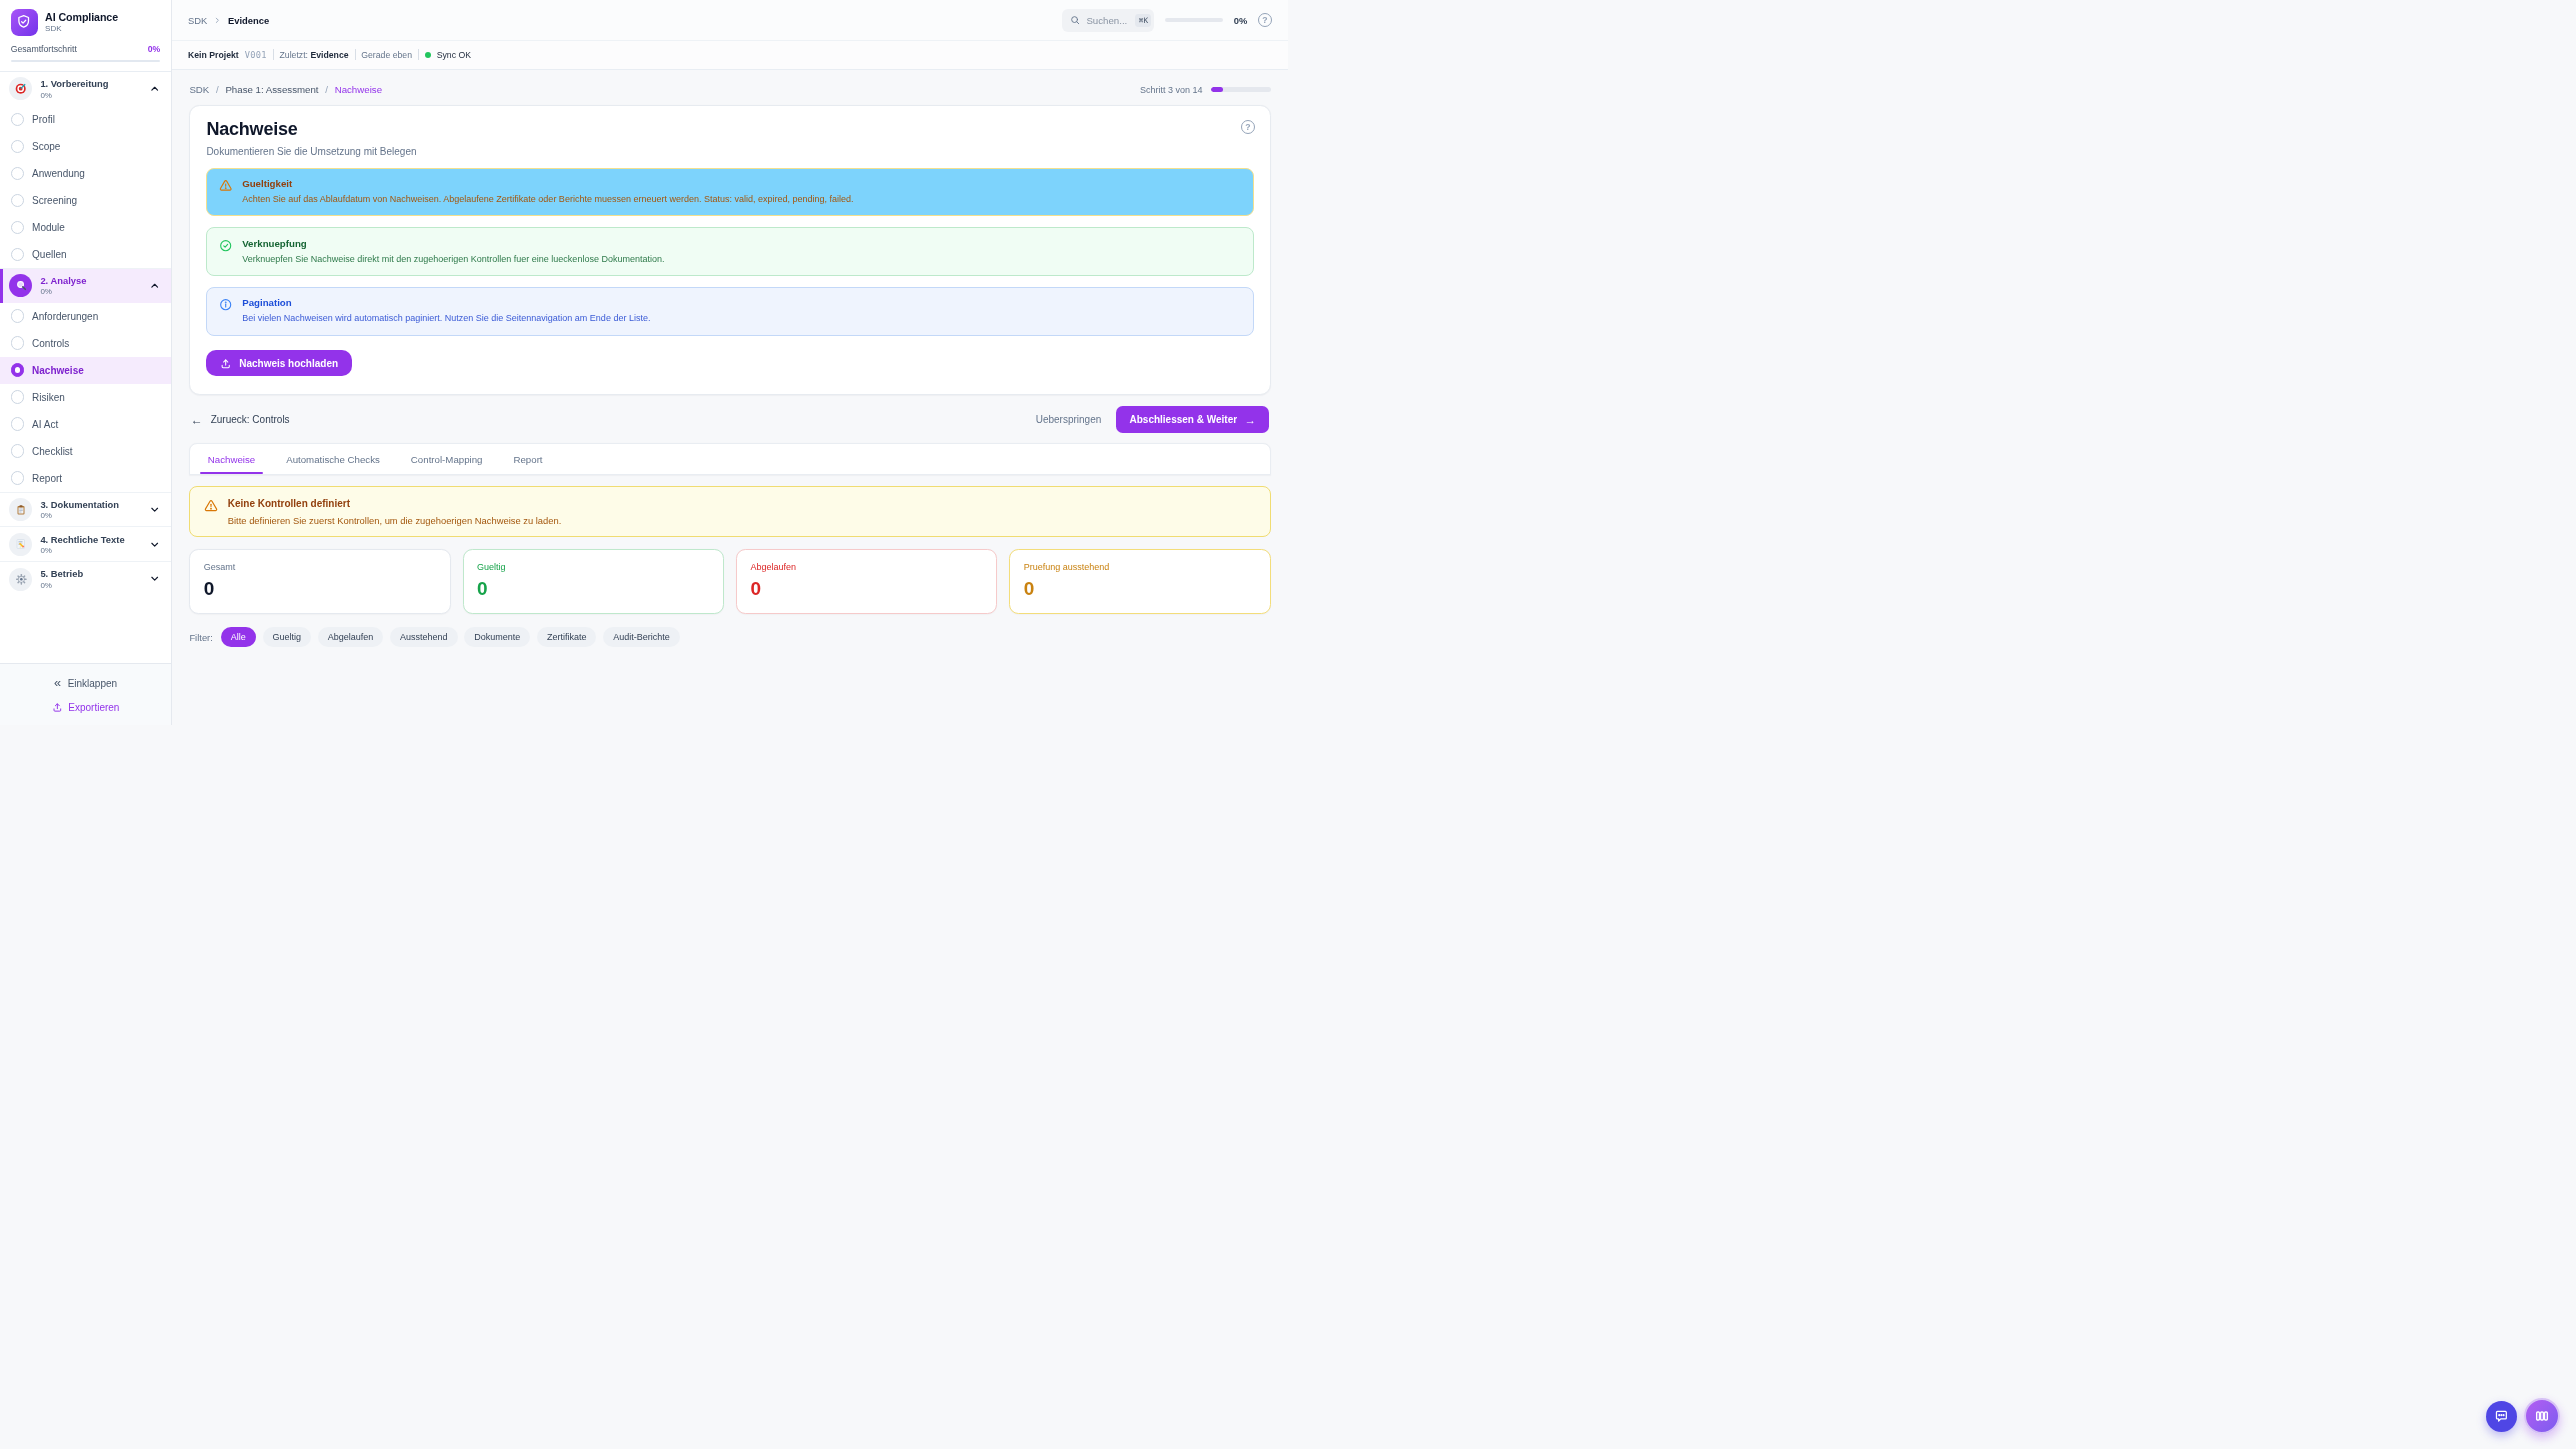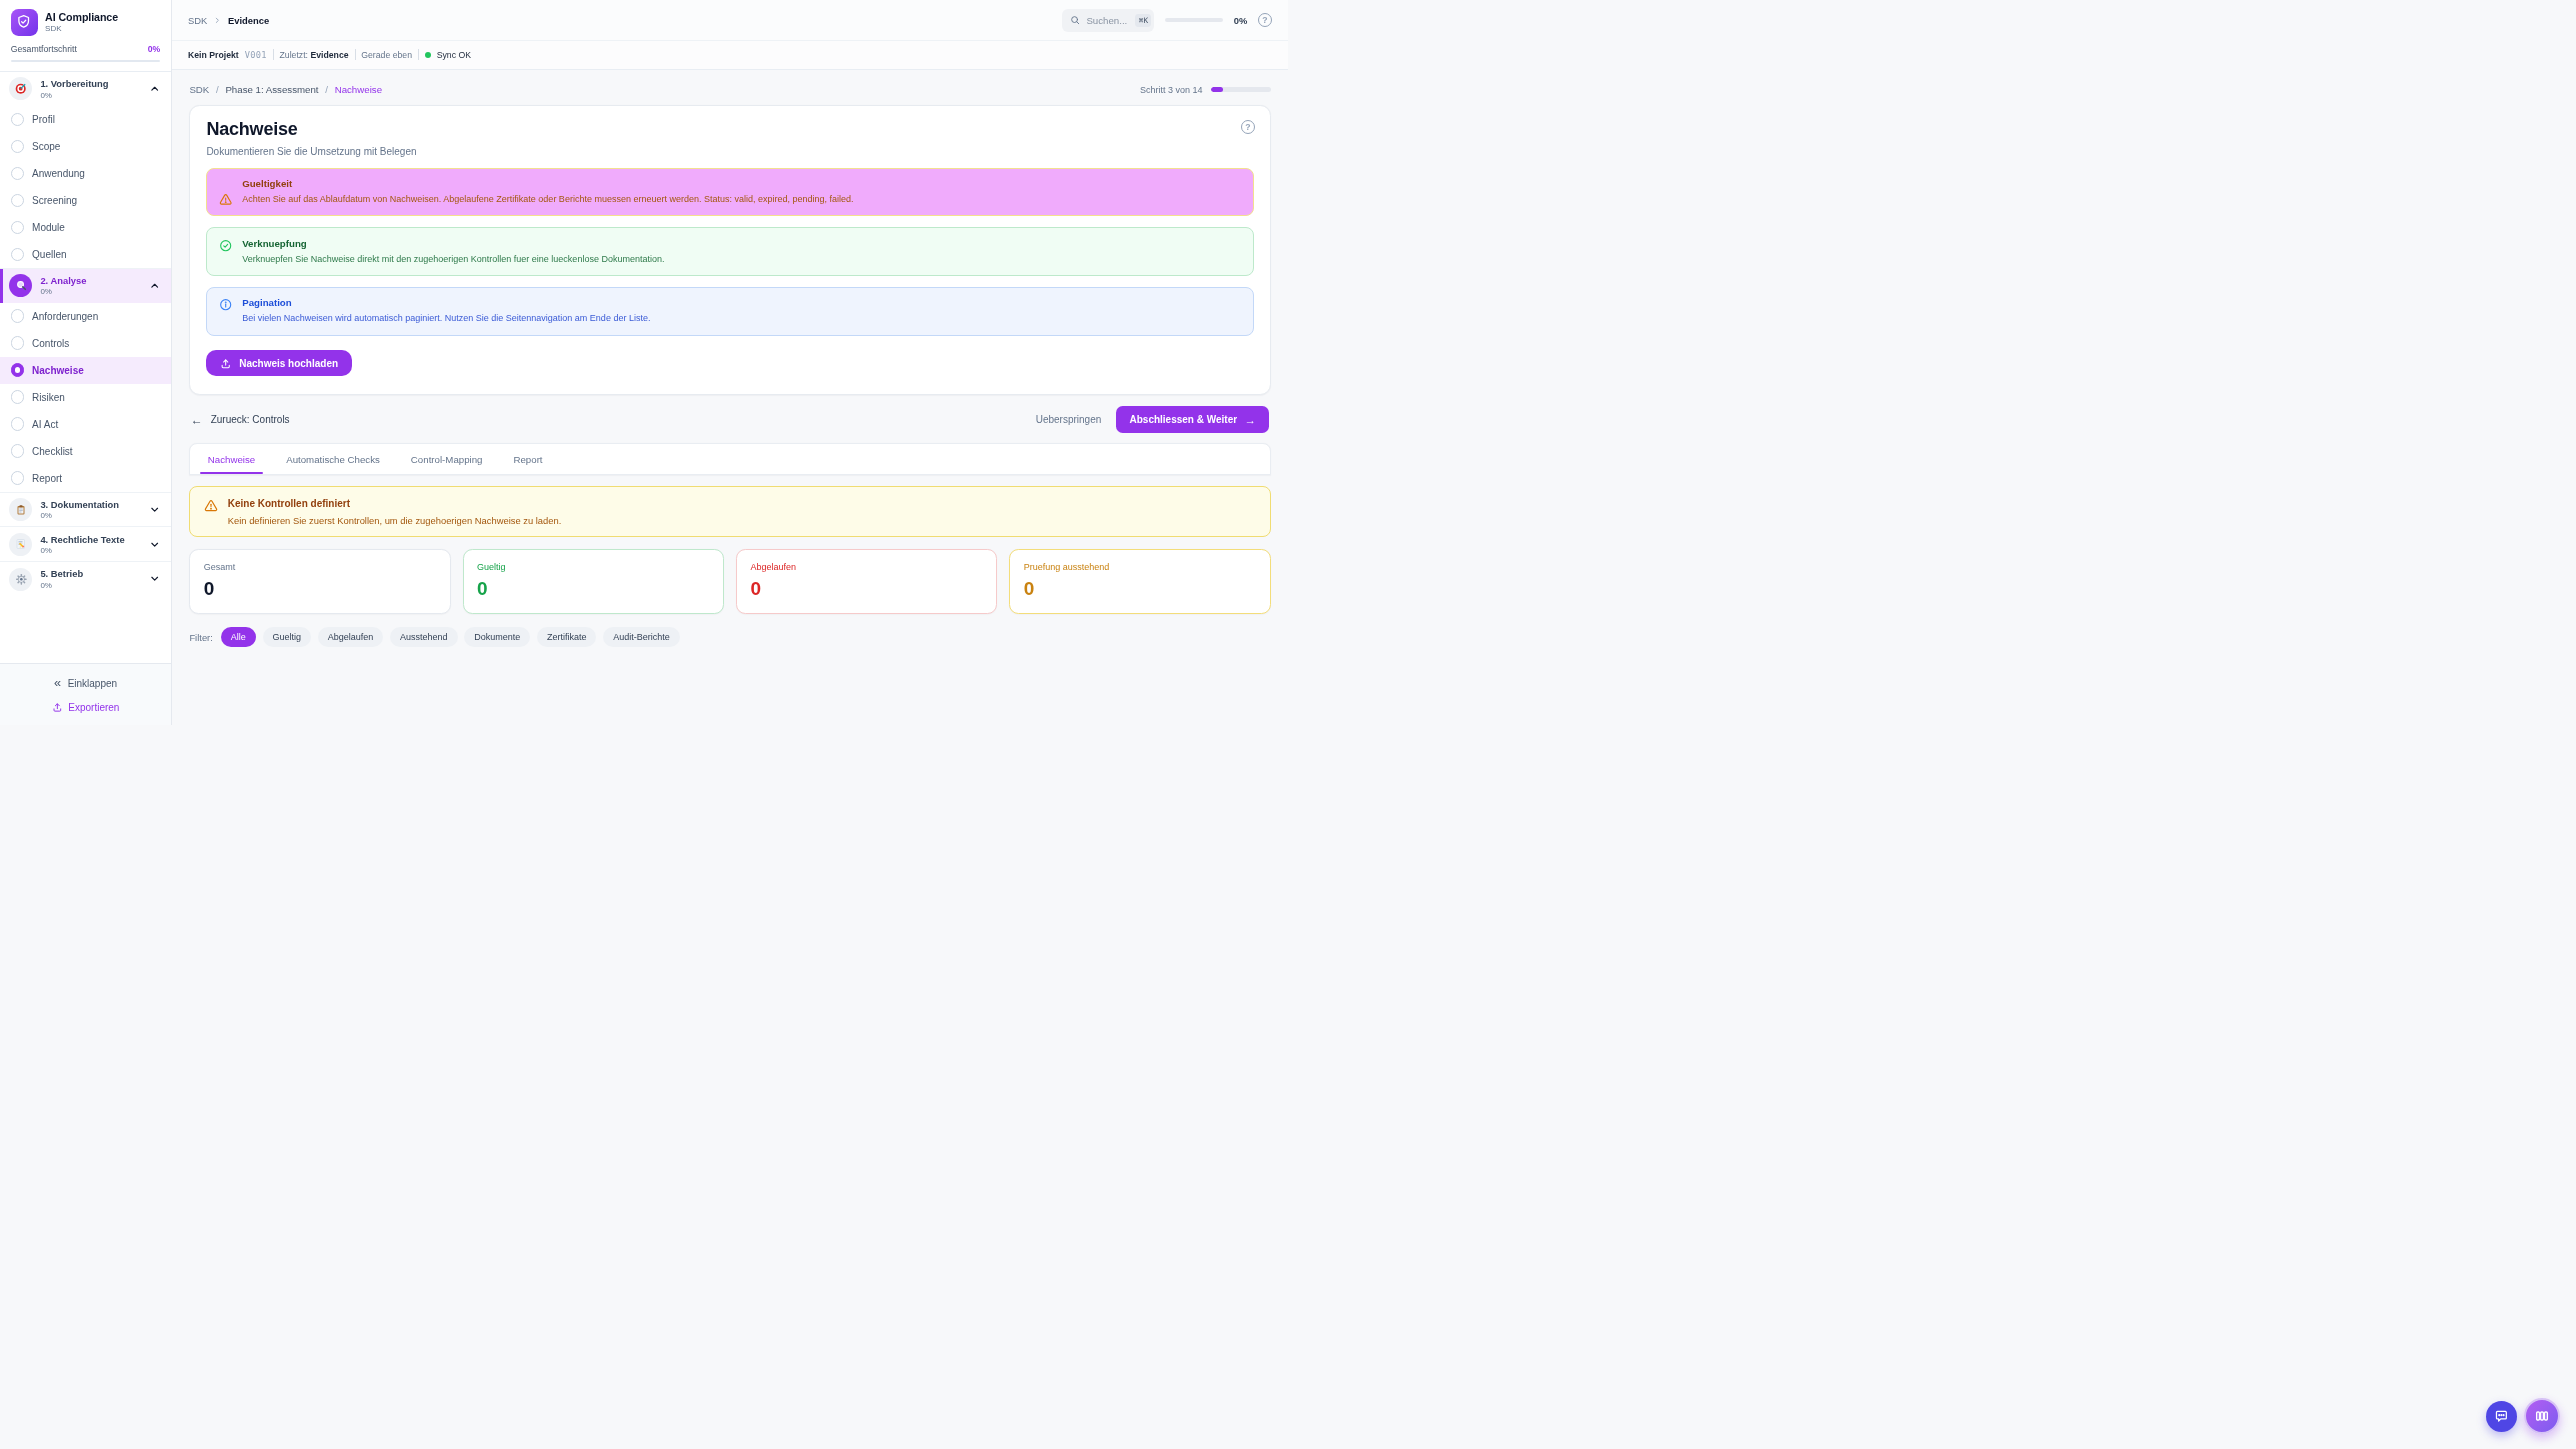--- a/index.html
+++ b/index.html
@@ -80,21 +80,21 @@
 
   .hero { background:#fff; border:0.7px solid #e7ebf0; border-radius:10.7px; padding:13.4px 16px 17.4px; box-shadow:0 0.7px 1.3px rgba(15,23,42,.04); position:relative; }
   .hero-title { font-size:18px; font-weight:800; color:#0f172a; letter-spacing:-0.2px; }
   .hero-sub { font-size:10px; color:#64748b; margin-top:6px; }
   .hero-help { position:absolute; top:14.8px; right:14.8px; }
   .callout { display:flex; gap:9.4px; border-radius:8px; padding:9.4px 12px; margin-top:10.7px; align-items:flex-start; }
   .callout:first-of-type { margin-top:17.4px; }
   .callout .co-icon { flex:none; margin-top:1.3px; display:flex; }
   .co-title { font-size:9.7px; font-weight:700; }
   .co-body { font-size:9px; margin-top:4px; line-height:1.45; }
-  .callout.warn { background:#f0abfc; border:0.7px solid #f3e08e;align-items:flex-end; }
+  .callout.warn { background:#7dd3fc; border:0.7px solid #f3e08e; }
   .callout.warn .co-title { color:#92400e; }
   .callout.warn .co-body { color:#a3570e; }
   .callout.ok { background:#f0fdf4; border:0.7px solid #bde9cb; }
   .callout.ok .co-title { color:#166534; }
   .callout.ok .co-body { color:#2f7a4b; }
   .callout.info { background:#eff4fe; border:0.7px solid #c3d8f8; }
   .callout.info .co-title { color:#1d4ed8; }
   .callout.info .co-body { color:#3b5bd6; }
   .upload-btn { margin-top:14.8px; display:inline-flex; align-items:center; gap:7.4px; background:#9333ea; color:#fff; border:none; border-radius:10px; padding:7.4px 14px; font-size:10px; font-weight:600; font-family:inherit; cursor:pointer; }
 
@@ -481,21 +481,21 @@
       </div>
 
       <div class="warn-box">
         <span class="co-icon"><svg width="14" height="14" viewBox="0 0 24 24" fill="none" stroke="#d97706" stroke-width="2" stroke-linecap="round" stroke-linejoin="round">
               <path d="M10.3 3.8 2.6 17a2 2 0 0 0 1.7 3h15.4a2 2 0 0 0 1.7-3L13.7 3.8a2 2 0 0 0-3.4 0z"></path>
               <line x1="12" y1="9" x2="12" y2="13"></line>
               <circle cx="12" cy="16.5" r="0.6" fill="#d97706"></circle>
             </svg></span>
         <div>
           <div class="wb-title">Keine Kontrollen definiert</div>
-          <div class="wb-body">Kein definieren Sie zuerst Kontrollen, um die zugehoerigen Nachweise zu laden.</div>
+          <div class="wb-body">Bitte definieren Sie zuerst Kontrollen, um die zugehoerigen Nachweise zu laden.</div>
         </div>
       </div>
 
       <div class="stats-row">
         <div class="stat">
           <div class="stat-label">Gesamt</div>
           <div class="stat-value">0</div>
         </div>
         <div class="stat ok">
           <div class="stat-label">Gueltig</div>

